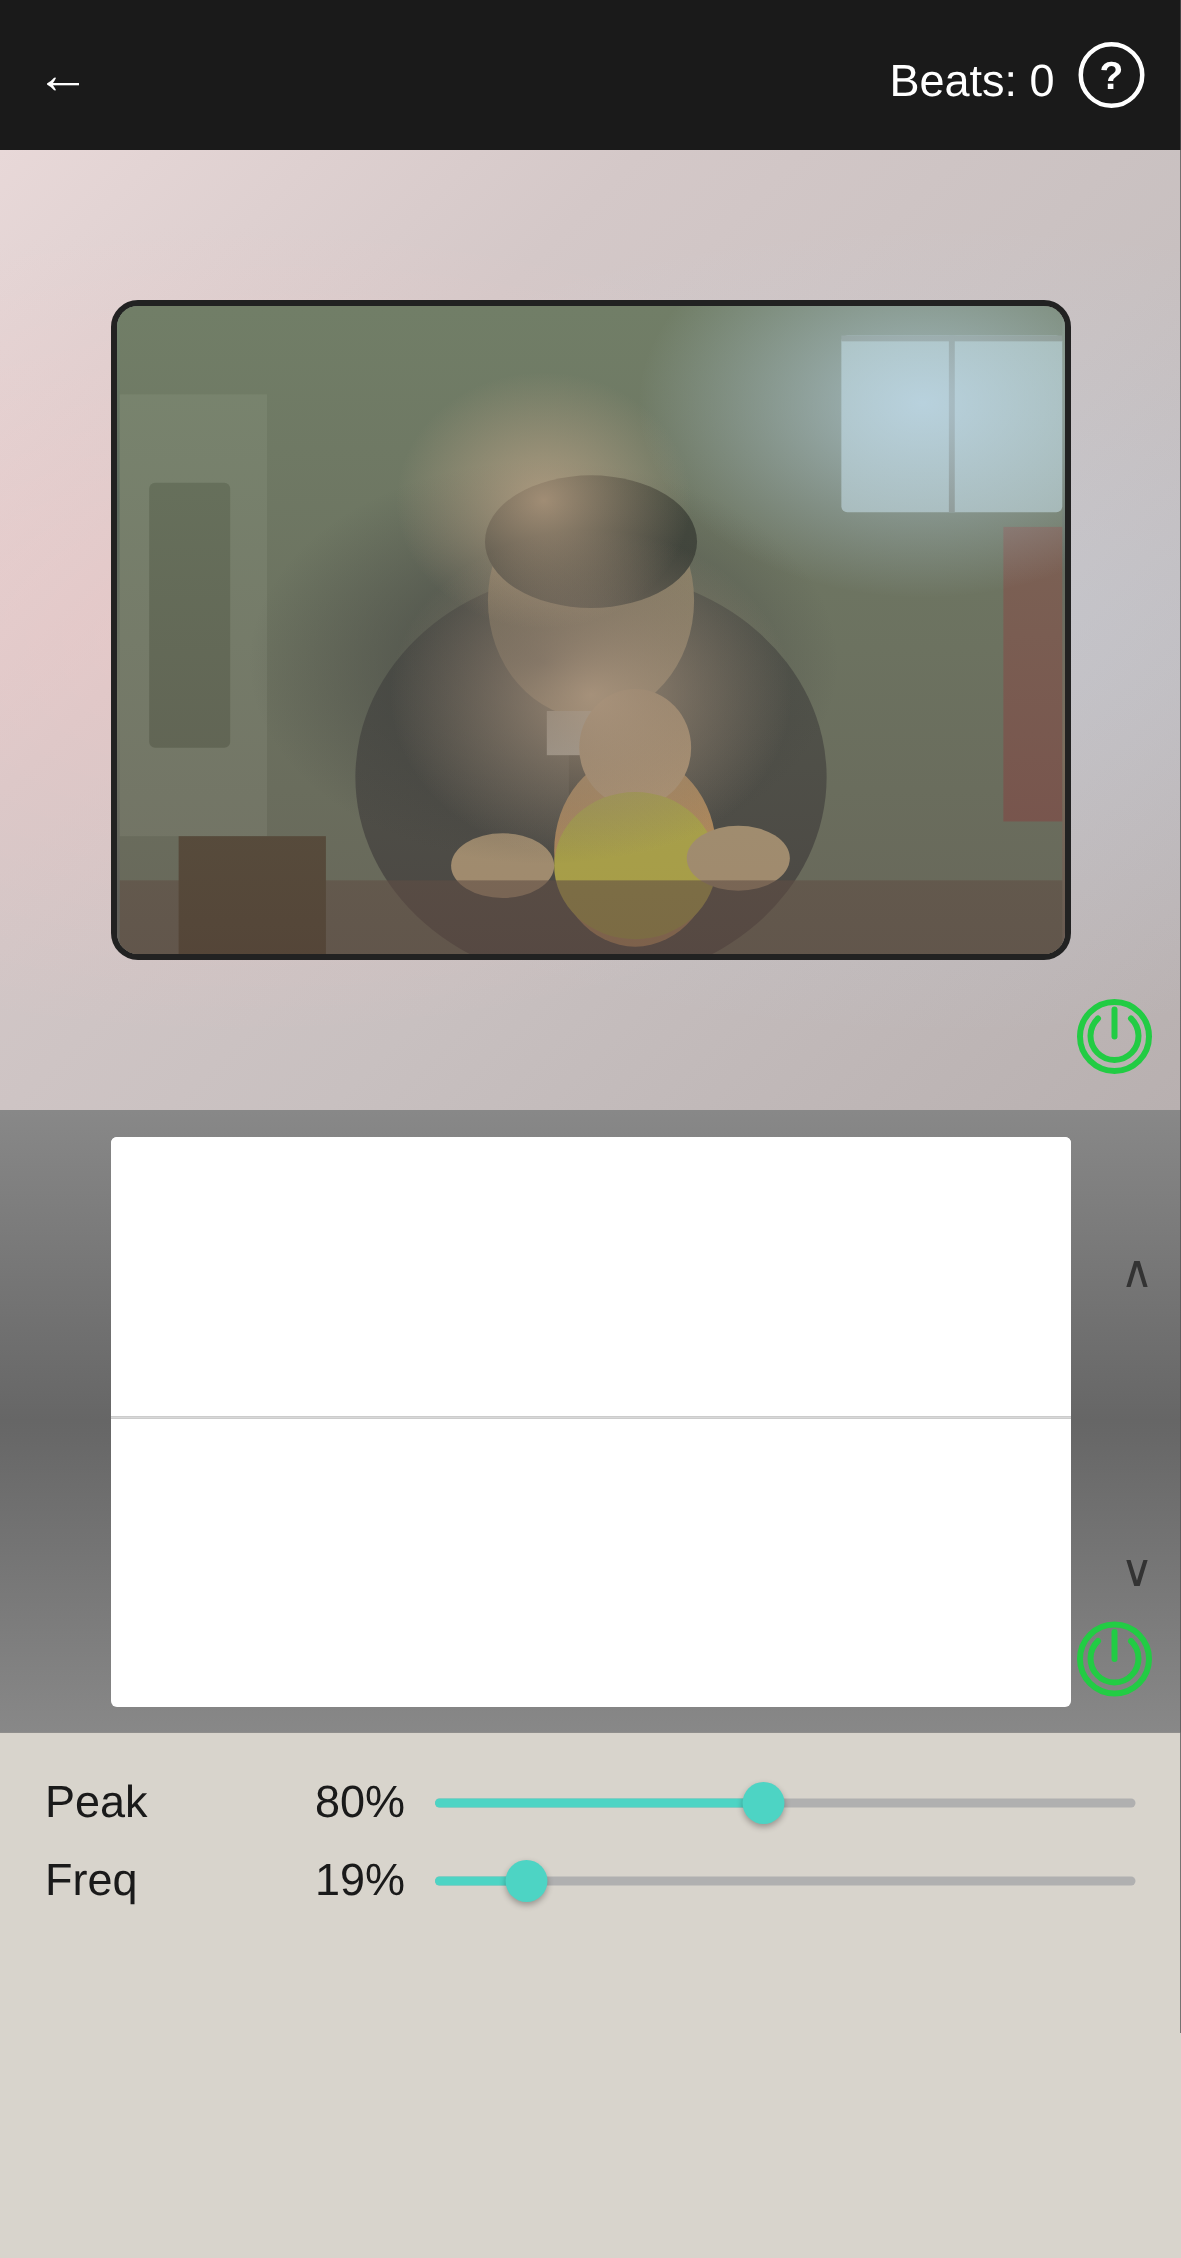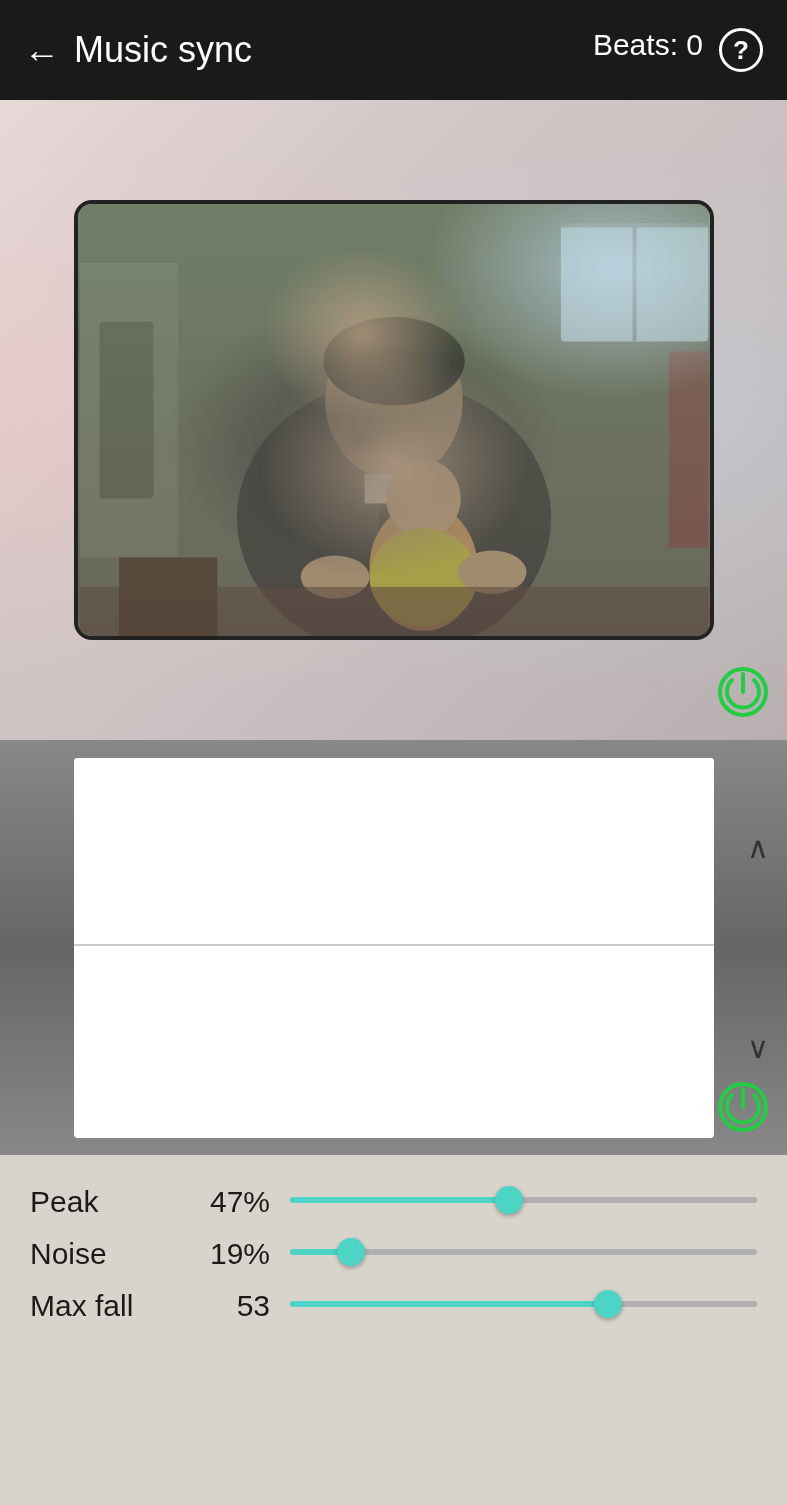--- a/index.html
+++ b/index.html
@@ -34,21 +34,21 @@
       font-size: 36px;
       line-height: 1;
     }
     .header-title {
       color: white;
       font-size: 36px;
       font-weight: 400;
     }
     .header-right {
       display: flex;
-      align-items: flex-start;
+      align-items: flex-end;
       gap: 16px;
     }
     .beats-label {
       color: white;
       font-size: 30px;
     }
     .help-circle {
       width: 44px;
       height: 44px;
       border: 3px solid white;
@@ -185,21 +185,21 @@
       width: 787px;
       height: 350px;
       background: #d8d4cc;
       padding: 30px 30px 20px 30px;
       display: flex;
       flex-direction: column;
       gap: 18px;
     }
     .slider-row {
       display: flex;
-      align-items: flex-start;
+      align-items: center;
       gap: 0;
     }
     .slider-label {
       font-size: 30px;
       color: #1a1a1a;
       width: 140px;
     }
     .slider-value {
       font-size: 30px;
       color: #1a1a1a;
@@ -235,21 +235,20 @@
       transform: translateY(-50%);
       box-shadow: 0 2px 4px rgba(0,0,0,0.3);
     }
   </style>
 </head>
 <body>
 
 <div class="header">
   <div class="header-left">
     <span class="back-arrow">←</span>
-    <span class="header-title">Music sync</span>
   </div>
   <div class="header-right">
     <span class="beats-label">Beats: 0</span>
     <div class="help-circle">
       <span>?</span>
     </div>
   </div>
 </div>
 
 <div class="photo-card">
@@ -317,41 +316,31 @@
       <path d="M26 8 L26 26" stroke="#22cc44" stroke-width="4" stroke-linecap="round"></path>
       <path d="M15 14 A16 16 0 1 0 37 14" fill="none" stroke="#22cc44" stroke-width="4" stroke-linecap="round"></path>
     </svg>
   </div>
 </div>
 
 <div class="controls-section">
 
 <div class="slider-row">
       <span class="slider-label">Peak</span>
-      <span class="slider-value">47%</span>
+      <span class="slider-value">80%</span>
       <div class="slider-track-wrap">
         <div class="slider-track">
           <div class="slider-fill" style="width: 47%;"></div>
           <div class="slider-thumb" style="left: calc(47% - 14px);"></div>
         </div>
       </div>
     </div>
     <div class="slider-row">
-      <span class="slider-label">Noise</span>
+      <span class="slider-label">Freq</span>
       <span class="slider-value">19%</span>
       <div class="slider-track-wrap">
         <div class="slider-track">
           <div class="slider-fill" style="width: 13%;"></div>
           <div class="slider-thumb" style="left: calc(13% - 14px);"></div>
         </div>
       </div>
     </div>
-    <div class="slider-row">
-      <span class="slider-label">Max fall</span>
-      <span class="slider-value">53</span>
-      <div class="slider-track-wrap">
-        <div class="slider-track">
-          <div class="slider-fill" style="width: 68%;"></div>
-          <div class="slider-thumb" style="left: calc(68% - 14px);"></div>
-        </div>
-      </div>
-    </div>
   </div>
 
 </body></html>

